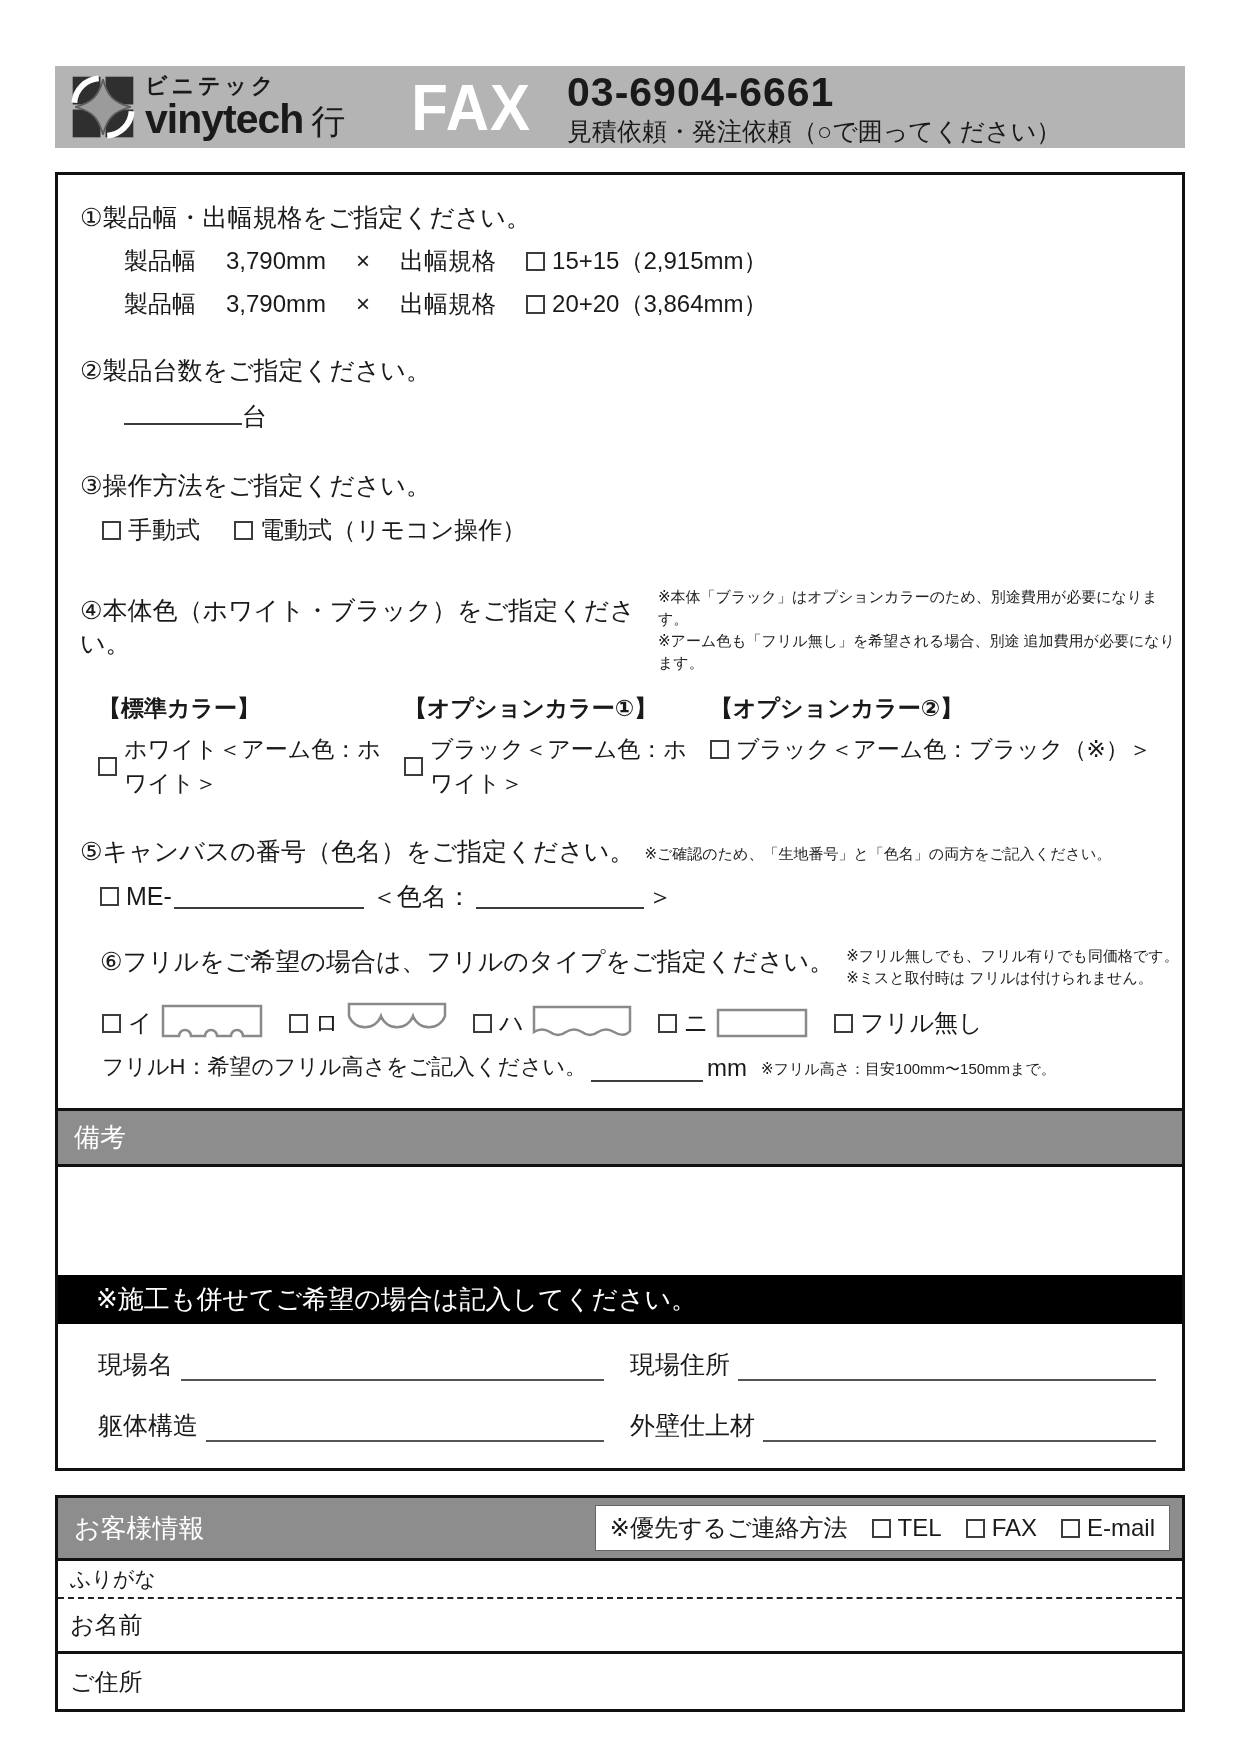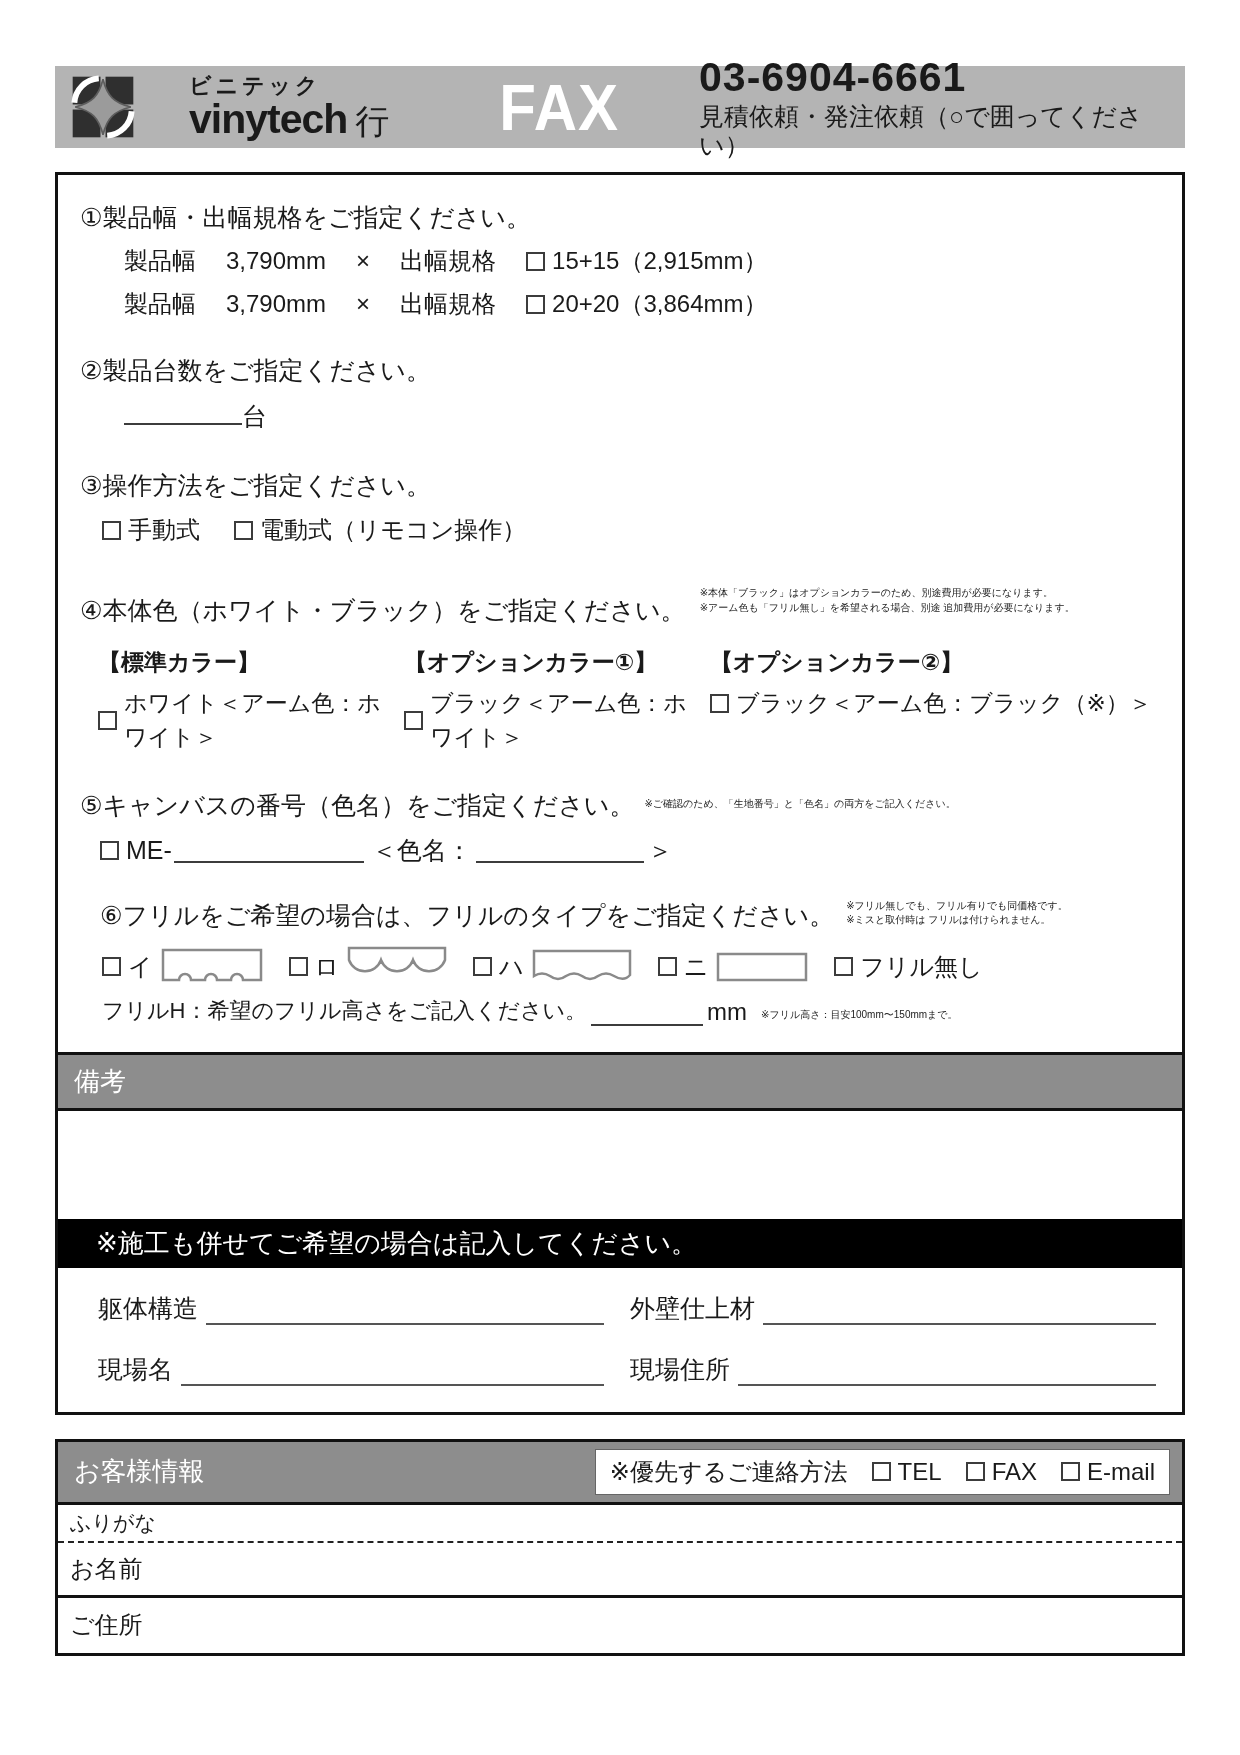--- a/index.html
+++ b/index.html
@@ -5,38 +5,38 @@
   * { box-sizing: border-box; }
   html,body { margin:0; padding:0; }
   body {
     width:1240px; height:1755px; background:#ffffff;
     font-family:"Liberation Sans","DejaVu Sans",sans-serif;
     color:#1a1a1a; -webkit-font-smoothing:antialiased;
   }
   .page { width:1130px; margin:0 55px; padding-top:66px; }
 
   
-  .band { height:82px; background:#b4b4b4; display:flex; align-items:center;gap:44px; }
+  .band { height:82px; background:#b4b4b4; display:flex; align-items:center; }
   .logo-mark { width:64px; height:64px; margin:0 10px 0 16px; flex:0 0 auto; }
   .brand { line-height:1; }
   .brand-kana { font-size:22px; font-weight:bold; letter-spacing:4px; }
   .brand-row { display:flex; align-items:baseline; margin-top:2px; }
   .brand-name { font-size:41px; font-weight:bold; letter-spacing:-1px; }
   .brand-gyo { font-size:34px; margin-left:8px; font-weight:400; }
   .fax-big { color:#ffffff; font-size:60px; font-weight:bold; margin-left:66px; letter-spacing:1px; transform:scaleY(1.08); }
   .head-right { margin-left:36px; line-height:1.15; }
   .phone { font-size:41px; font-weight:600; letter-spacing:1px; }
   .sub { font-size:25px; margin-top:1px; }
 
   
   .box { border:3px solid #111; margin-top:24px; }
   .gray-bar { background:#8d8d8d; color:#ffffff; font-size:26px; padding:9px 16px; border-bottom:3px solid #111; }
 
   .q-title { font-size:25px; margin:26px 0 0 22px; }
-  .q-note  { font-size:10px; line-height:1.45; color:#222; }
+  .q-note  { font-size:15px; line-height:1.45; color:#222; }
   .flexline { display:flex; align-items:flex-start; }
 
   .cb { display:inline-block; width:19px; height:19px; border:2px solid #3c3c3c; background:#fff; margin-right:7px; vertical-align:-2px; flex:0 0 auto; }
 
   .u { display:inline-block; border-bottom:2px solid #3c3c3c; height:1.05em; }
 
   .q1row { display:flex; gap:30px; font-size:24px; margin:11px 0 0 66px; align-items:center; }
   .q1row .opt { display:flex; align-items:center; }
 
   .qty-line { font-size:25px; margin:12px 0 0 66px; }
@@ -243,35 +243,35 @@
     </div>
 
     <div class="remark-bar">備考</div>
     <div class="remark-space"></div>
 
     <div class="black-bar">※施工も併せてご希望の場合は記入してください。</div>
 
     <div class="site-pad">
       <div class="site-row">
         <span class="site-col">
+          <span class="lbl">現場名</span>
+          <span class="u"></span>
+        </span>
+        <span class="site-col">
+          <span class="lbl">現場住所</span>
+          <span class="u"></span>
+        </span>
+      </div>
+      <div class="site-row">
+        <span class="site-col">
           <span class="lbl">躯体構造</span>
           <span class="u"></span>
         </span>
         <span class="site-col">
           <span class="lbl">外壁仕上材</span>
-          <span class="u"></span>
-        </span>
-      </div>
-      <div class="site-row">
-        <span class="site-col">
-          <span class="lbl">現場名</span>
-          <span class="u"></span>
-        </span>
-        <span class="site-col">
-          <span class="lbl">現場住所</span>
           <span class="u"></span>
         </span>
       </div>
     </div>
   </div>
 
   <div class="box">
     <div class="cust-bar">
       <span class="cust-title">お客様情報</span>
       <span class="contact-box">

